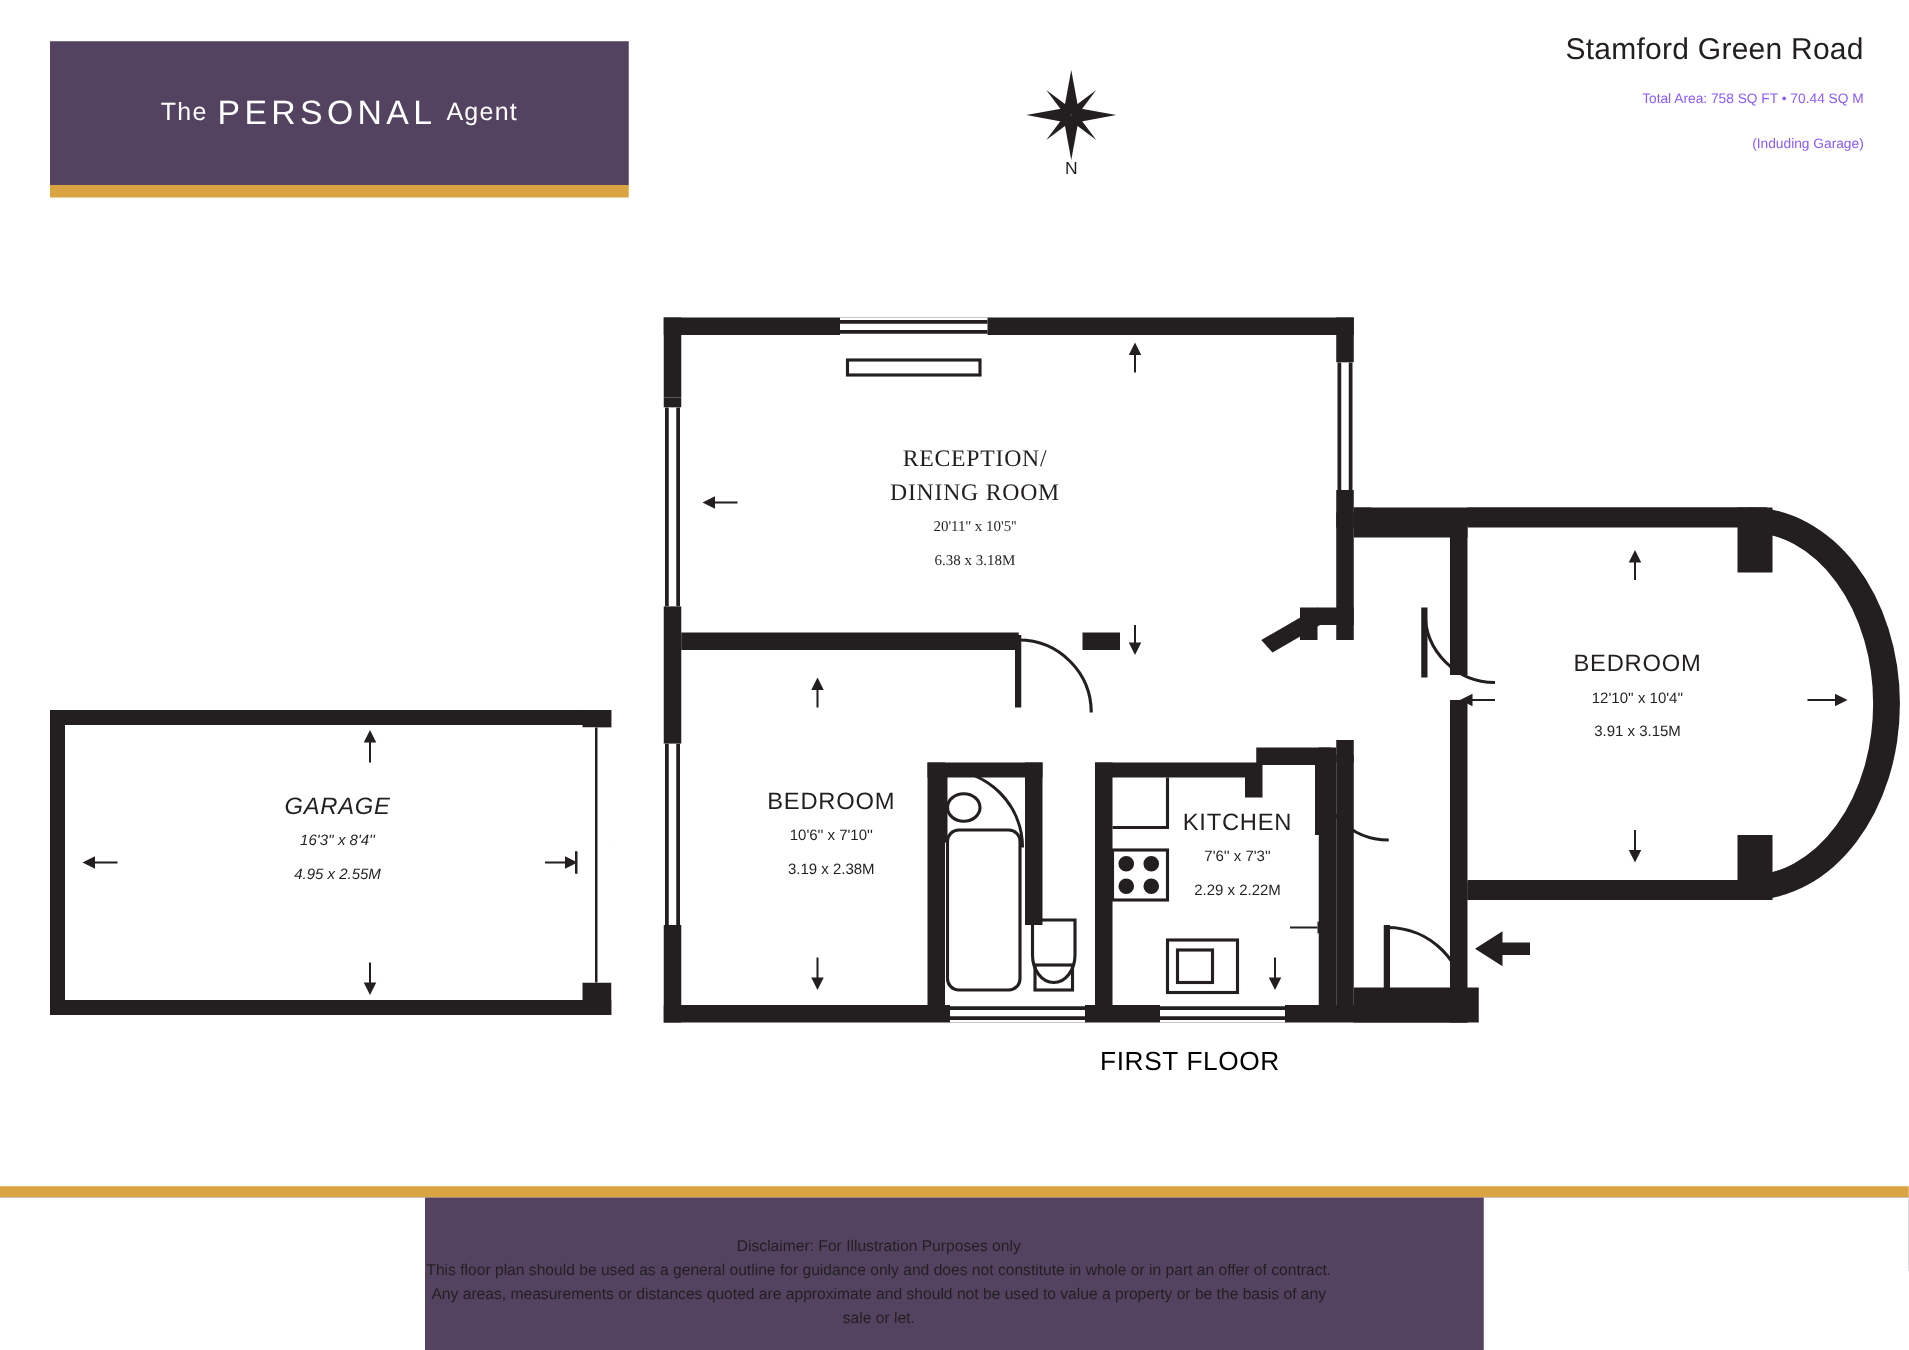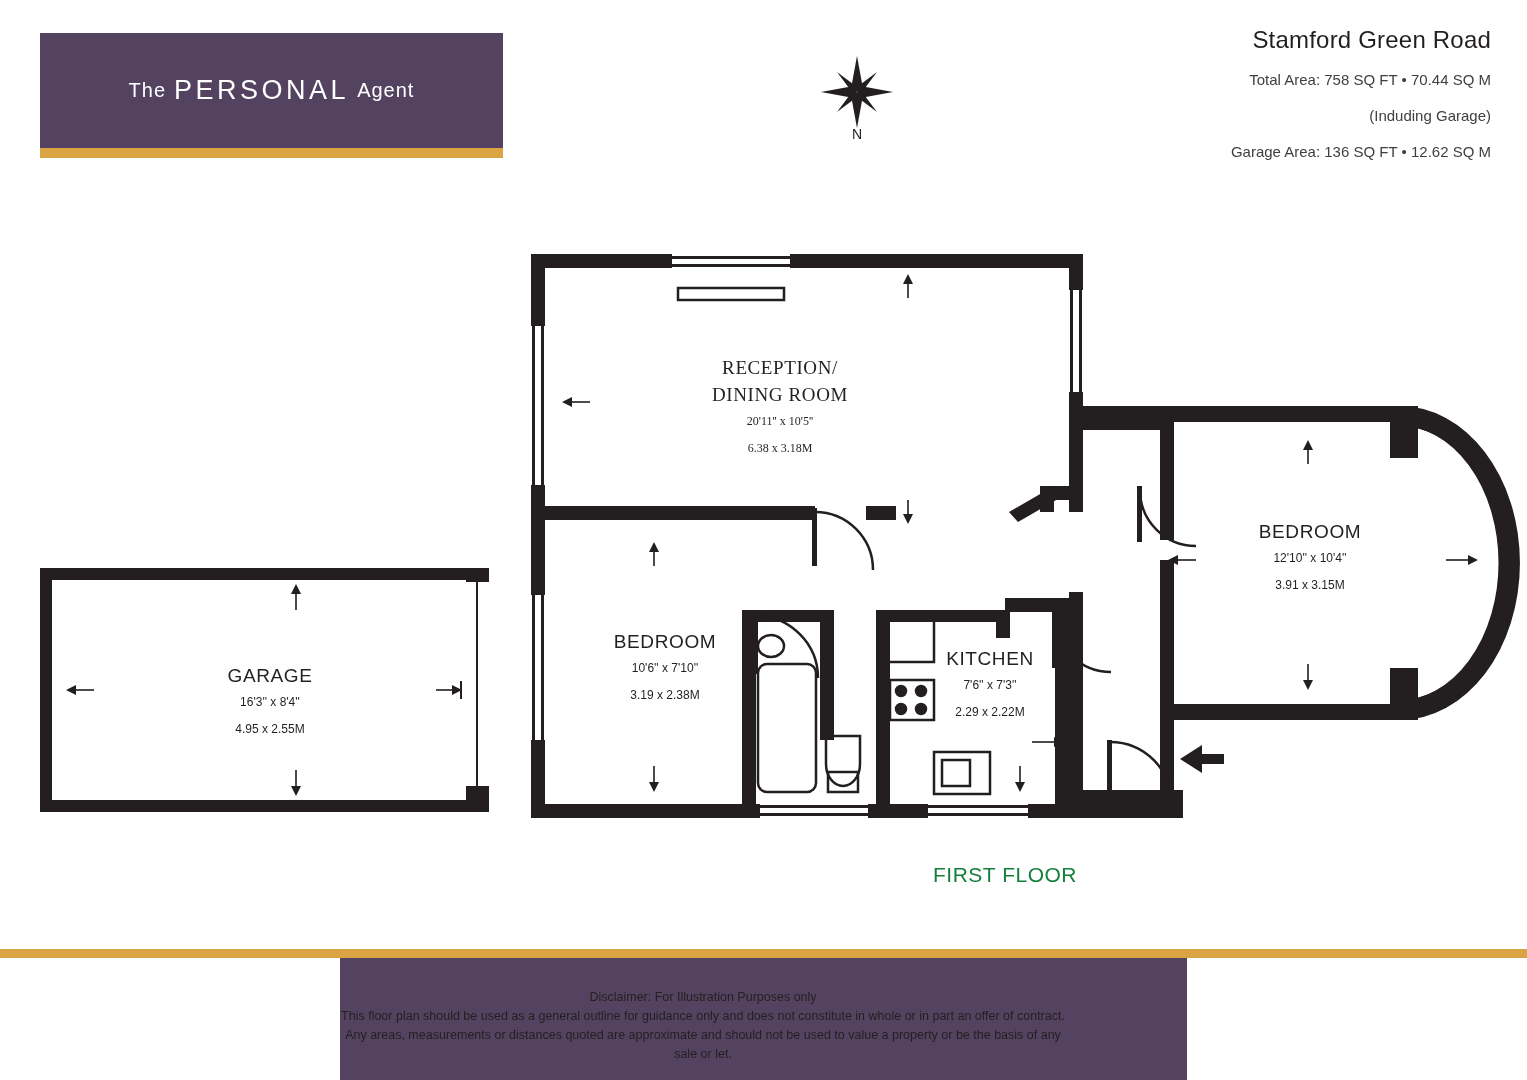--- a/index.html
+++ b/index.html
@@ -87,23 +87,23 @@
     width: 520px;
     text-align: right;
   }
   #header-title {
     font-size: 24px;
     color: #231f20;
     margin-bottom: 6px;
     letter-spacing: 0.2px;
   }
   .header-line {
-    font-size: 15px;
+    font-size: 11px;
     line-height: 21px;
-    color: #404040;
+    color: #8b5cf6;
     margin-top: 15px;
   }
 
   
   #plan {
     position: absolute;
     left: 0;
     top: 0;
     width: 1527px;
     height: 1080px;
@@ -122,32 +122,30 @@
     font-size: 19px;
     letter-spacing: 0.6px;
   }
   .room-label .rdim {
     font-size: 12px;
   }
   #label-reception { left: 650px; top: 354px; width: 260px; font-family: Liberation Serif, serif; }
   #label-bedroom1  { left: 1155px; top: 518px; width: 310px; }
   #label-bedroom2  { left: 535px; top: 628px; width: 260px; }
   #label-kitchen   { left: 870px; top: 645px; width: 240px; }
-  #label-garage    { left: 140px; top: 662px; width: 260px; }
+  #label-garage    { left: 140px; top: 632px; width: 260px; font-style: italic; }
 
   #floor-caption {
     position: absolute;
     left: 880px;
     top: 838px;
     width: 250px;
-    text-align: center;
     font-size: 21px;
     letter-spacing: 0.5px;
-    color: #15803d;
-    margin-top: 25px;
+    color: #000000;
   }
 
   
   #footer-band {
     position: absolute;
     left: 0;
     bottom: 0;
     width: 1527px;
     height: 122px;
     background: #534360;
@@ -216,21 +214,20 @@
       <circle cx="0" cy="0" r="8.5" fill="none" stroke="#231f20" stroke-width="2"></circle>
     </g>
   </svg>
   <div id="compass-label">N</div>
 </div>
 
 <div id="header-info">
   <div id="header-title">Stamford Green Road</div>
   <div class="header-line">Total Area: 758 SQ FT • 70.44 SQ M</div>
   <div class="header-line">(Induding Garage)</div>
-  <div class="header-line">Garage Area: 136 SQ FT • 12.62 SQ M</div>
 </div>
 
 <svg id="plan" viewBox="0 0 1527 1080">
   <g fill="#231f20">
 
     <g>
 
       <path d="M40,568 H489 V812 H40 Z M52,580 V800 H477 V580 Z" fill="#231f20" fill-rule="evenodd"></path>
 
       <rect x="466" y="580" width="23" height="1" fill="#ffffff"></rect>

